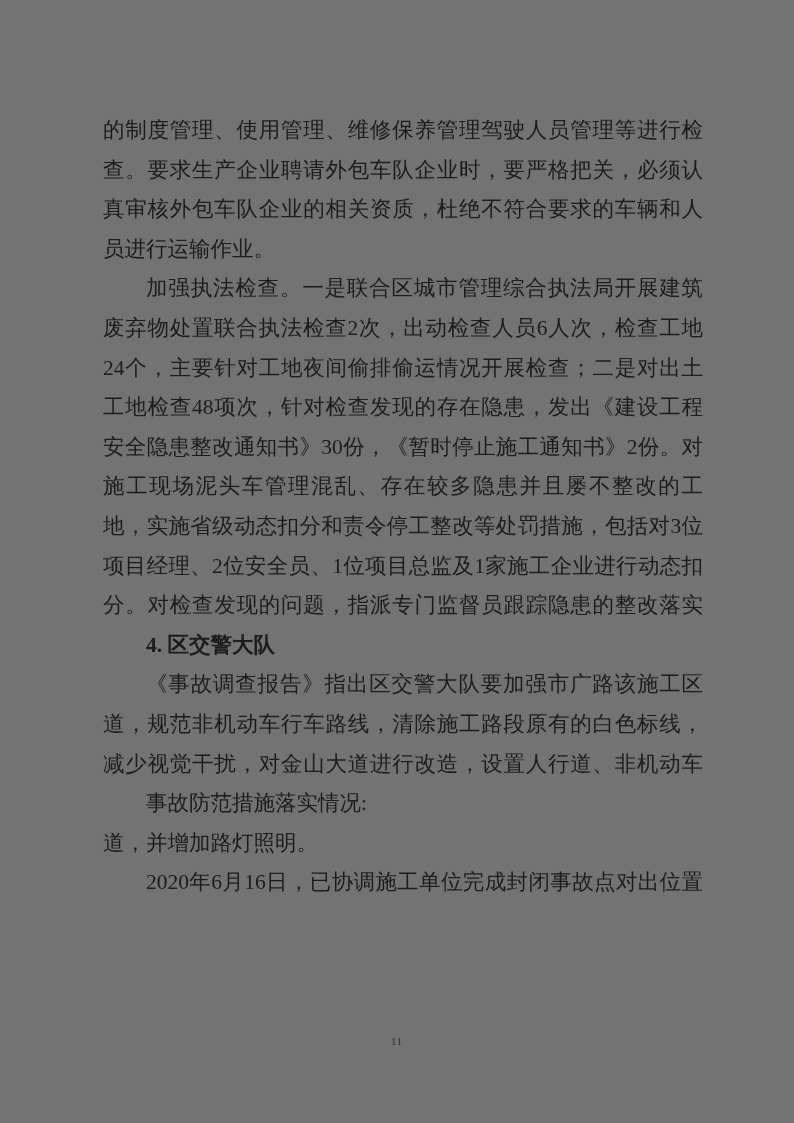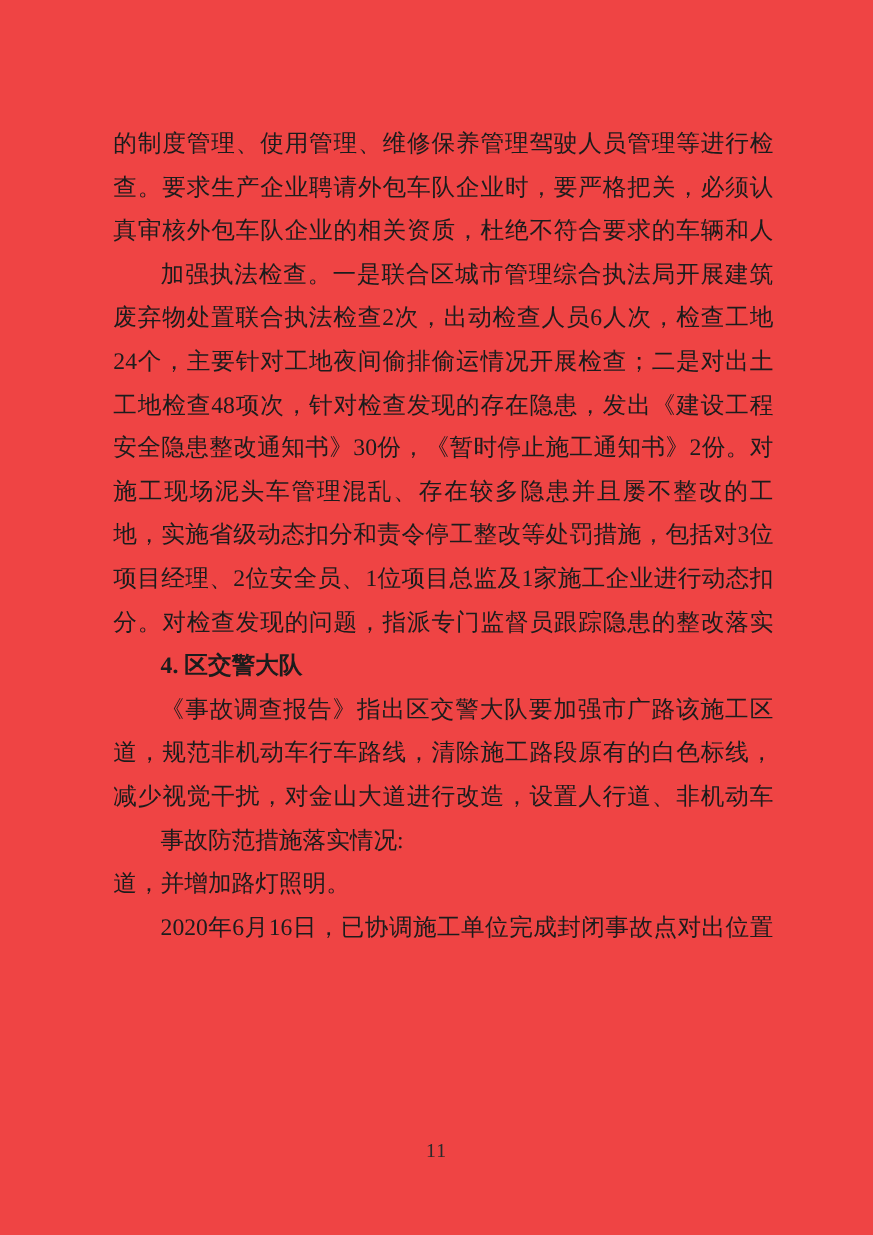--- a/index.html
+++ b/index.html
@@ -5,21 +5,21 @@
   html, body {
     margin: 0;
     padding: 0;
     background: #e8e8e8;
   }
   .page {
     position: relative;
     width: 794px;
     height: 1123px;
     margin: 0 auto;
-    background: #ef4444;
+    background: #737373;
     overflow: hidden;
     font-family: "Liberation Serif", "DejaVu Serif", serif;
     color: #1c1c1c;
   }
   .text-block {
     position: absolute;
     left: 103px;
     top: 111px;
     width: 600px;
   }
@@ -43,33 +43,34 @@
   }
   .line.heading {
     font-weight: bold;
   }
   .page-number {
     position: absolute;
     left: 0;
     right: 0;
     top: 1036px;
     text-align: center;
-    font-size: 18px;
+    font-size: 10px;
     color: #2a2a2a;
     letter-spacing: 1px;
   }
 </style>
 </head>
 <body>
 
 <div class="page">
   <div class="text-block">
     <div class="line fill">的制度管理、使用管理、维修保养管理驾驶人员管理等进行检</div>
     <div class="line fill">查。要求生产企业聘请外包车队企业时，要严格把关，必须认</div>
     <div class="line fill">真审核外包车队企业的相关资质，杜绝不符合要求的车辆和人</div>
+    <div class="line">员进行运输作业。</div>
     <div class="line fill indent">加强执法检查。一是联合区城市管理综合执法局开展建筑</div>
     <div class="line fill">废弃物处置联合执法检查2次，出动检查人员6人次，检查工地</div>
     <div class="line fill">24个，主要针对工地夜间偷排偷运情况开展检查；二是对出土</div>
     <div class="line fill">工地检查48项次，针对检查发现的存在隐患，发出《建设工程</div>
     <div class="line fill">安全隐患整改通知书》30份，《暂时停止施工通知书》2份。对</div>
     <div class="line fill">施工现场泥头车管理混乱、存在较多隐患并且屡不整改的工</div>
     <div class="line fill">地，实施省级动态扣分和责令停工整改等处罚措施，包括对3位</div>
     <div class="line fill">项目经理、2位安全员、1位项目总监及1家施工企业进行动态扣</div>
     <div class="line fill">分。对检查发现的问题，指派专门监督员跟踪隐患的整改落实</div>
     <div class="line indent heading">4. 区交警大队</div>

